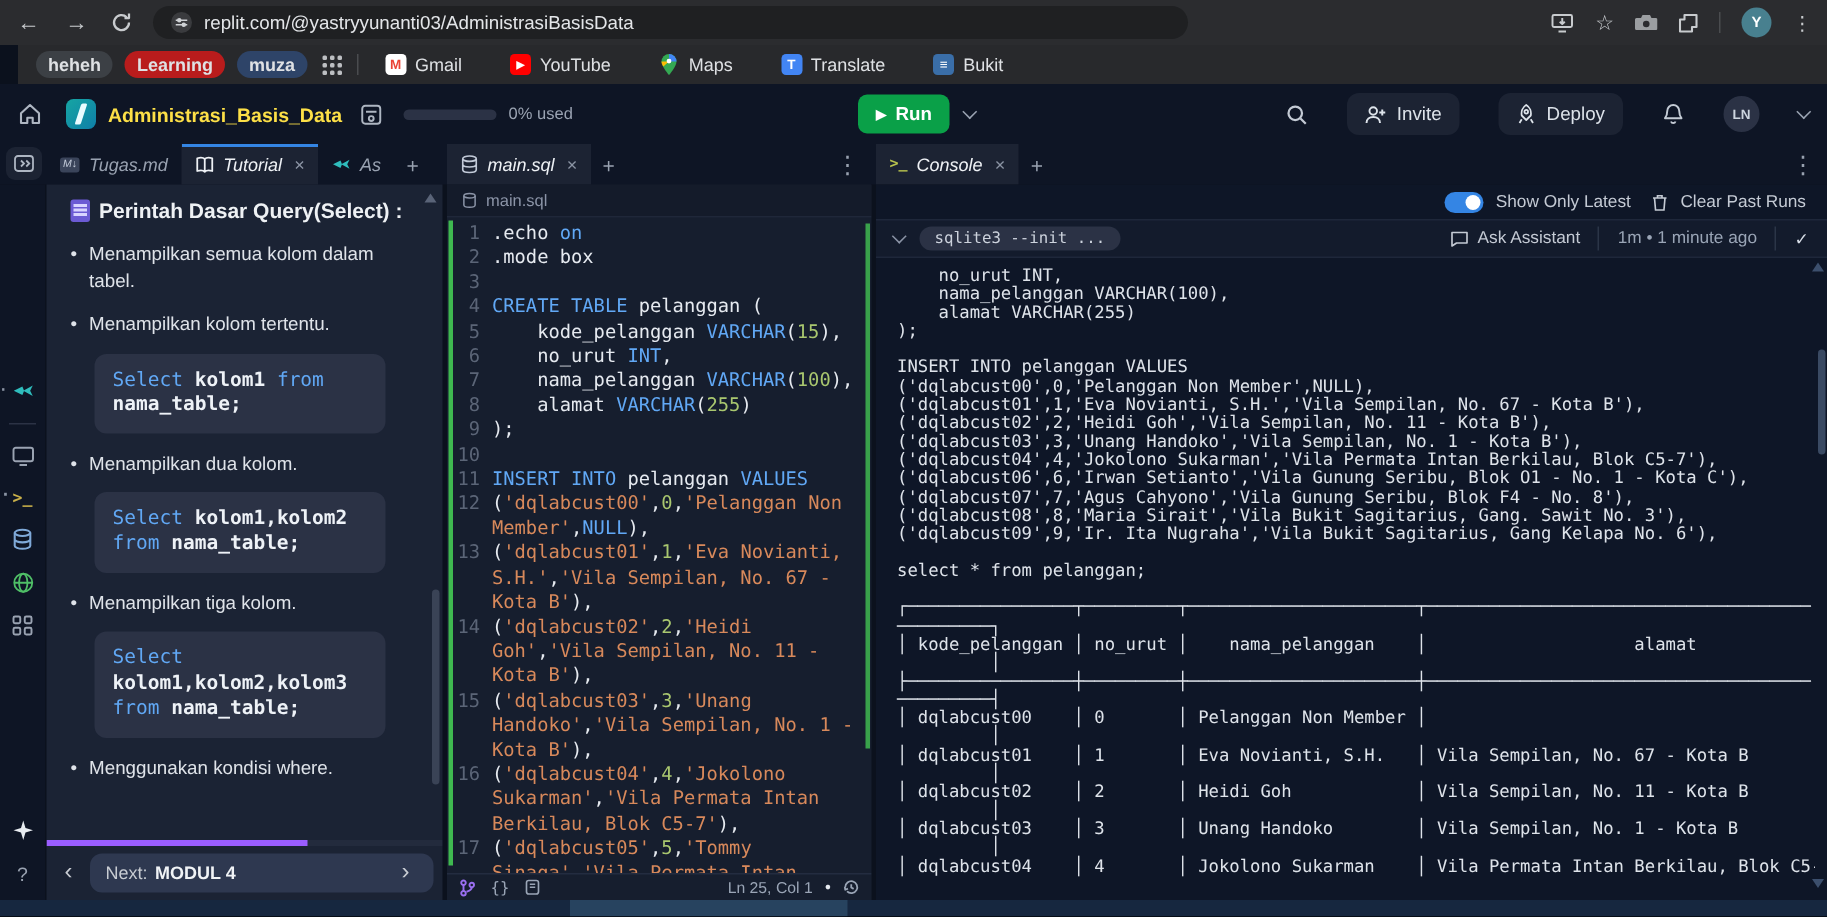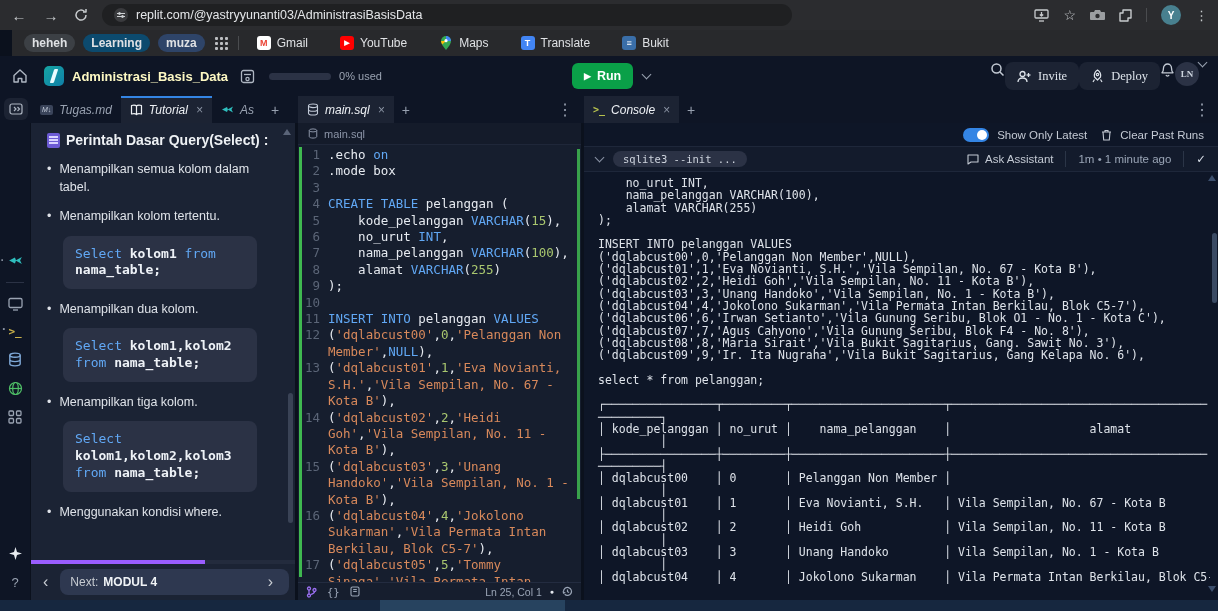--- a/index.html
+++ b/index.html
@@ -27,28 +27,28 @@
   .i-translate { background:#4285f4; color:#fff; }
   .i-news { background:#3a6ea8; color:#fff; }
   .gridicon { display:grid; grid-template-columns:repeat(3,3px); grid-gap:2px; }
   .gridicon i { width:3px; height:3px; background:#bdbfc2; border-radius:1px; }
 
   
   .rheader { position:absolute; left:0; top:56px; width:1218px; height:40px; background:#0e1525; display:flex; align-items:center; padding:0 12px; }
   .hicon { color:#aeb6c2; display:flex; align-items:center; }
   .rlogo { width:20px; height:20px; border-radius:5px; background:linear-gradient(135deg,#16a5a3,#0f7fa8); margin:0 8px 0 16px; position:relative; }
   .rlogo:after { content:""; position:absolute; left:8px; top:3px; width:4px; height:14px; background:#eafcff; transform:skewX(-18deg); border-radius:1px; }
-  .rtitle { font-size:13px; font-weight:700; color:#fef9c3; margin-right:12px; }
+  .rtitle { font-size:13px; font-weight:700; color:#fde047; margin-right:12px; }
   .usage { display:flex; align-items:center; gap:8px; margin-left:14px; }
   .utrack { width:62px; height:7px; border-radius:4px; background:#2b3245; }
   .ulabel { font-size:11px; color:#9aa3b2; }
   .rungrp { position:absolute; left:572px; top:7px; display:flex; align-items:center; }
   .runbtn { display:flex; align-items:center; gap:6px; background:#0aa048; color:#fff; font-weight:700; font-size:12.5px; height:26px; padding:0 12px; border-radius:6px; cursor:pointer; }
   .runplay { font-size:9px; }
-  .hdr-right { margin-left:auto; display:flex; align-items:flex-start; gap:0;font-family:Liberation Serif, serif; }
+  .hdr-right { margin-left:auto; display:flex; align-items:center; gap:26px; }
   .hbtn { display:flex; align-items:center; gap:7px; background:#1c2333; border-radius:8px; height:28px; padding:0 12px; font-size:12.5px; color:#dde3ea; cursor:pointer; }
   .havatar { width:24px; height:24px; border-radius:50%; background:#2b3245; color:#cdd5df; font-size:9px; font-weight:700; display:flex; align-items:center; justify-content:center; }
   .chev { width:7px; height:7px; border-right:1.5px solid #9aa3b2; border-bottom:1.5px solid #9aa3b2; transform:rotate(45deg); margin-top:-3px; }
 
   
   .tabbar { position:absolute; left:0; top:96px; width:1218px; height:27px; background:#0e1525; }
   .tbleft { position:absolute; left:4px; top:2px; width:24px; height:22px; background:#1c2333; border-radius:6px; display:flex; align-items:center; justify-content:center; color:#aeb6c2; cursor:pointer; }
   .pane-tabs { position:absolute; top:0; height:27px; display:flex; align-items:stretch; }
   .pt1 { left:31px; width:264px; } .pt2 { left:298px; width:283px; } .pt3 { left:584px; width:634px; }
   .tab { display:flex; align-items:center; gap:6px; padding:0 9px; font-size:12px; color:#98a1b0; cursor:pointer; white-space:nowrap;font-style:italic; }
@@ -170,21 +170,21 @@
       <span class="bavatar">Y</span>
       <span class="kebab">⋮</span>
     </div>
   </div>
 
   <div class="bbar">
     <span id="bm-pills" style="display:flex;gap:8px;align-items:center;">
         <span class="bm pill" style="background: rgb(60, 64, 69);">
           <span>heheh</span>
         </span>
-        <span class="bm pill" style="background: #0c4a6e;">
+        <span class="bm pill" style="background: #b91c1c;">
           <span>Learning</span>
         </span>
         <span class="bm pill" style="background: rgb(46, 68, 104);">
           <span>muza</span>
         </span>
       </span>
     <span class="gridicon">
         <i></i>
         <i></i>
         <i></i>

